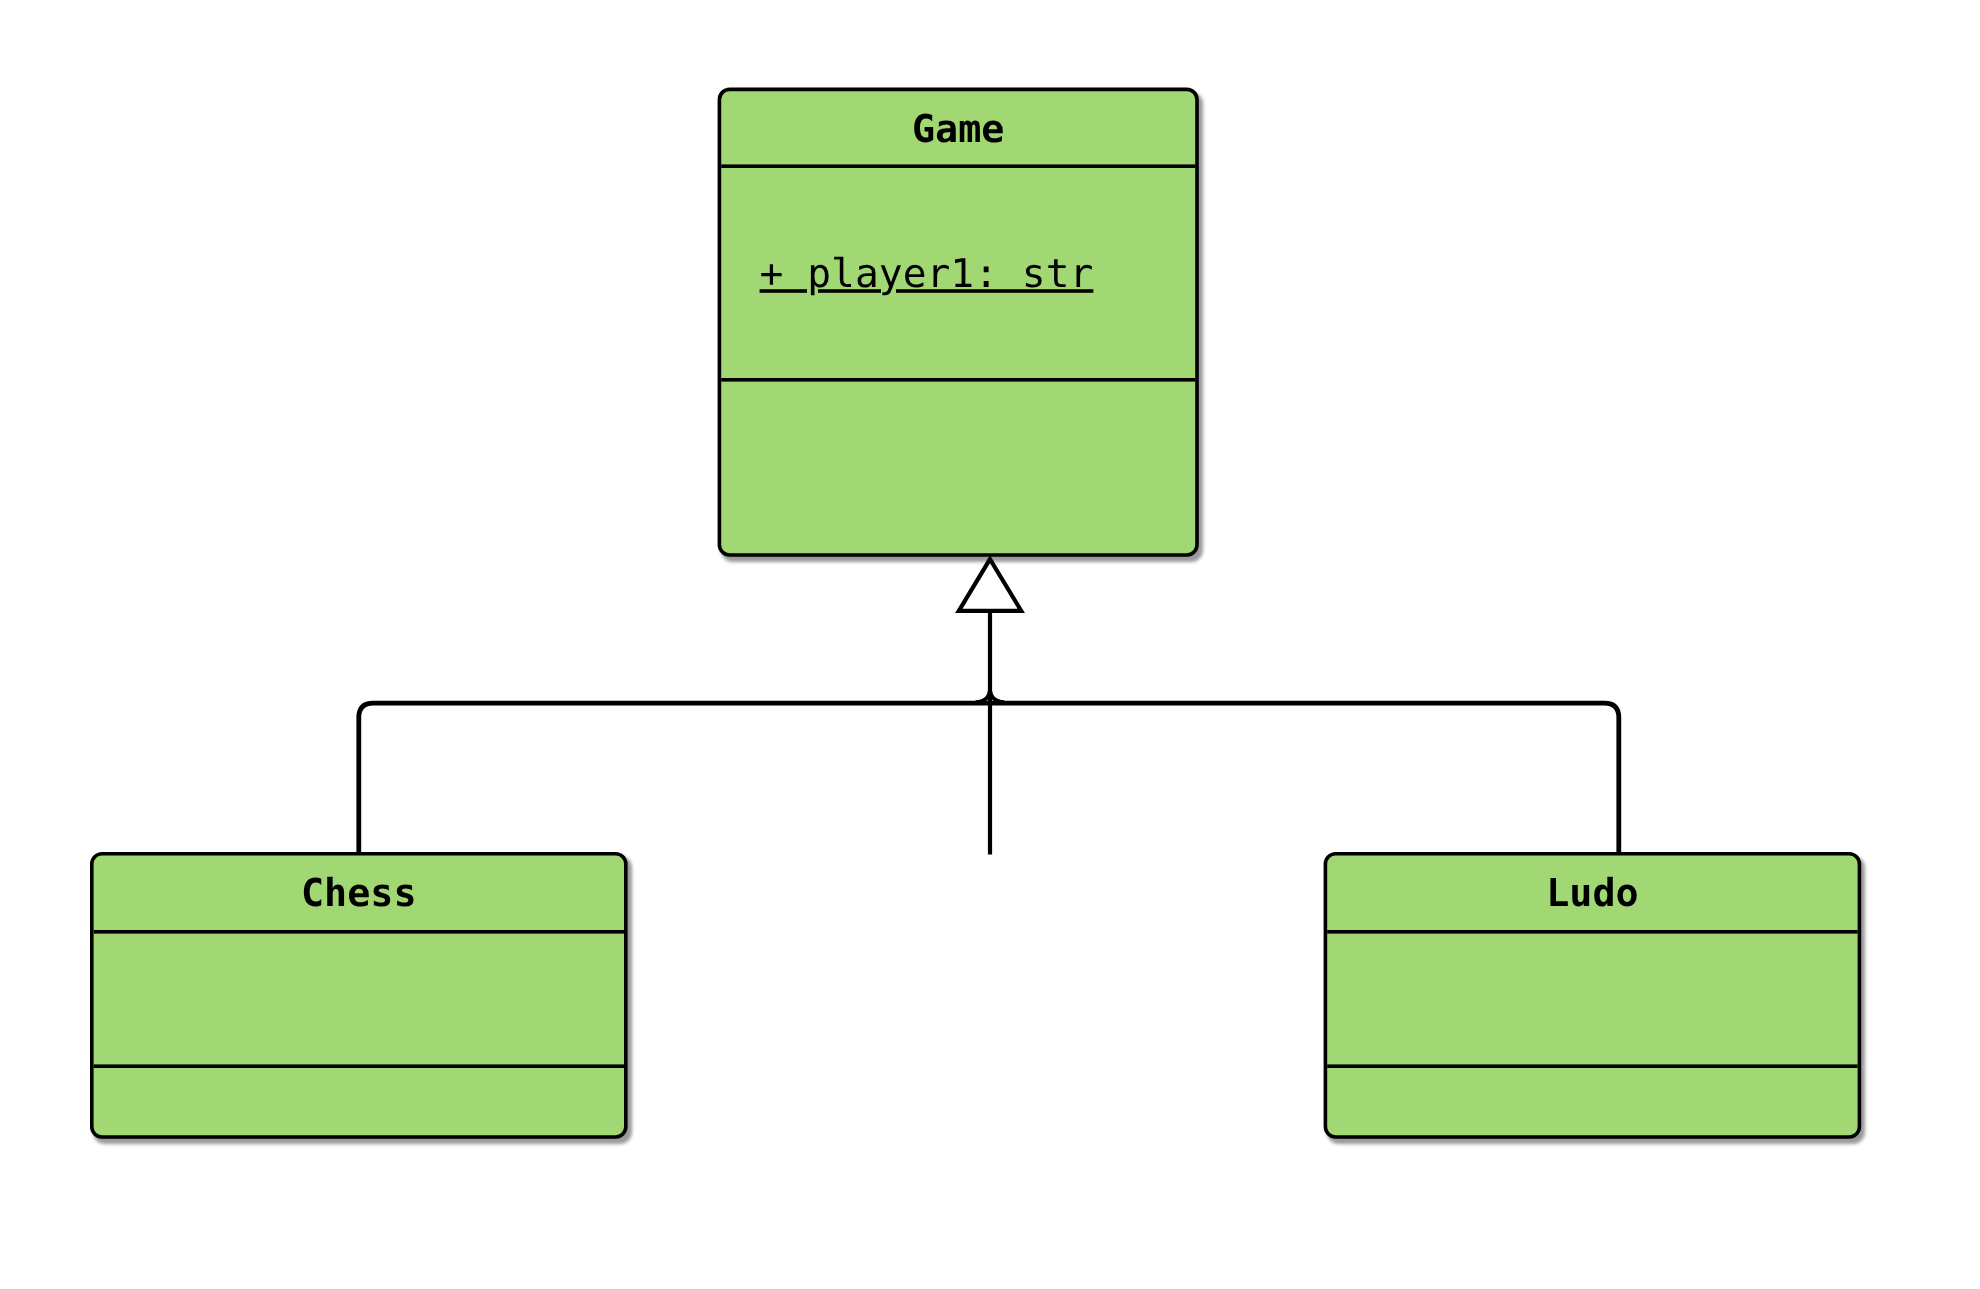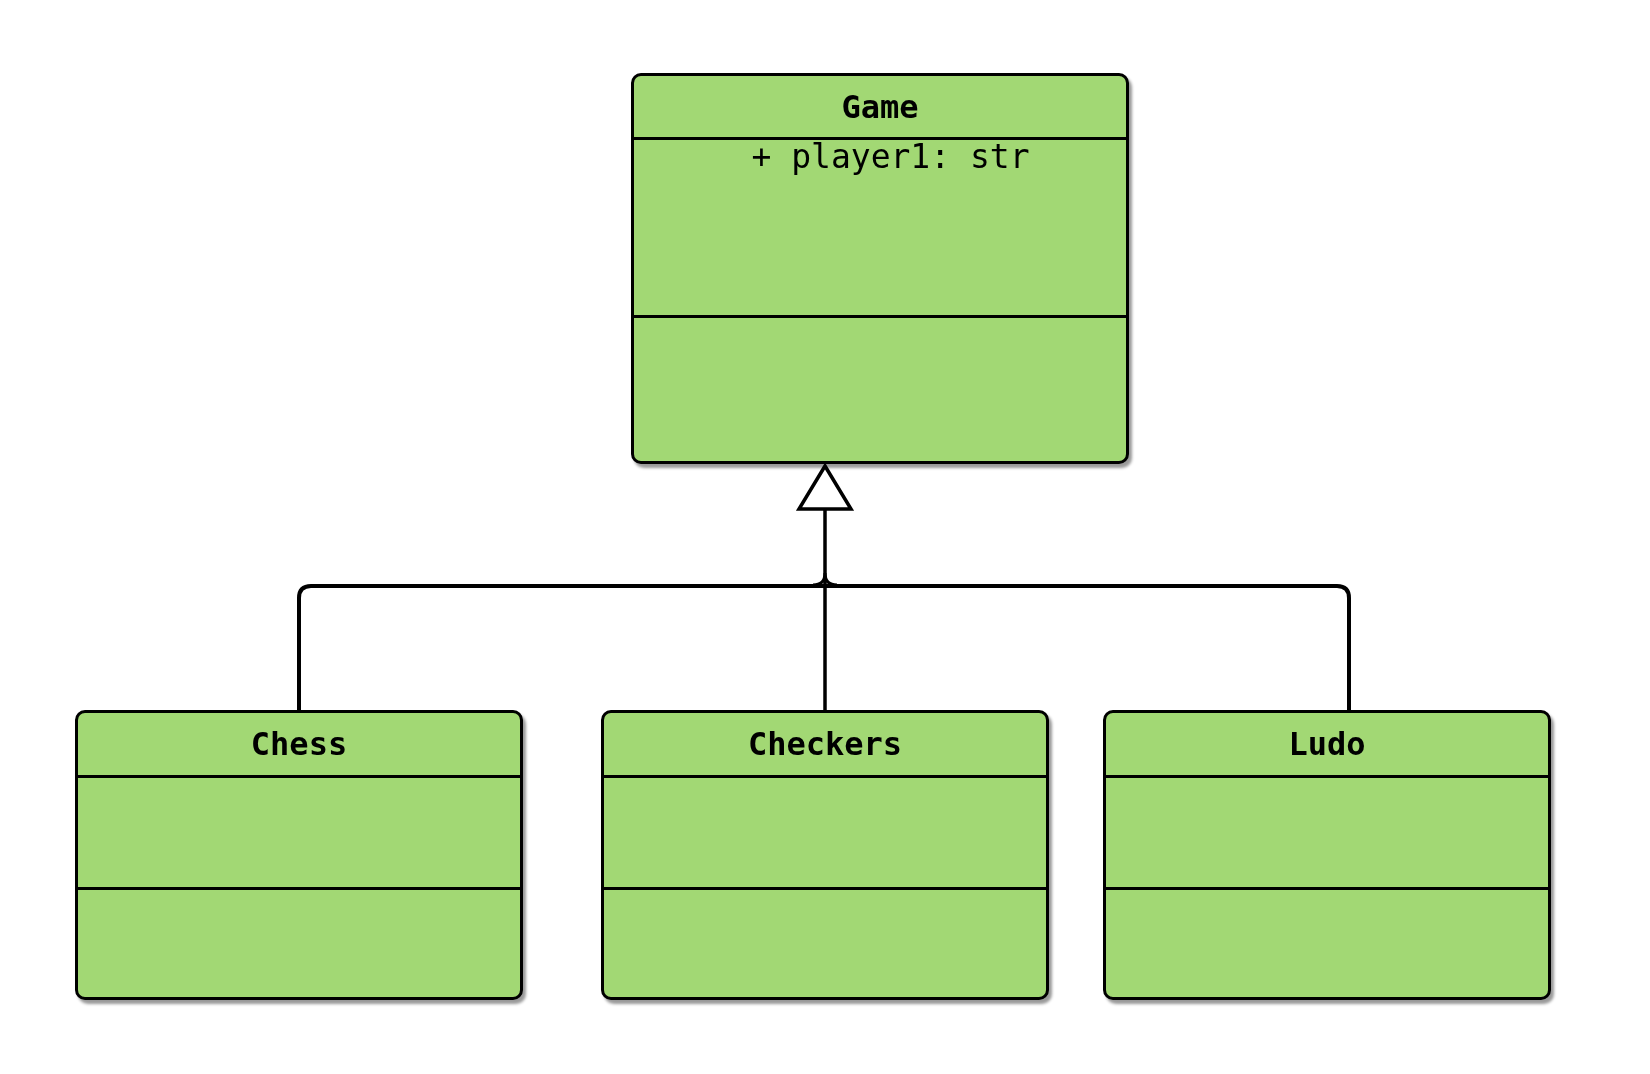--- a/index.html
+++ b/index.html
@@ -41,45 +41,46 @@
     align-items: center;
     justify-content: center;
     font-weight: bold;
     font-size: 32px;
     color: #000000;
     border-bottom: 3px solid #000000;
   }
   .uml-class .attrs-row {
     box-sizing: border-box;
     display: flex;
-    flex-direction: row;
+    flex-direction: column;
     justify-content: center;
     border-bottom: 3px solid #000000;
-    padding-left: 21px;
+    padding-left: 32px;
+    text-decoration: underline;
   }
   .uml-class .methods-row {
     box-sizing: border-box;
     display: flex;
     flex-direction: column;
     justify-content: center;
     padding-left: 21px;
     flex: 1;
   }
   .member-line {
     font-size: 33px;
     line-height: 34px;
     color: #000000;
     white-space: pre;
   }
   
-  .box-game     { left: 598px;  top: 73px;  width: 498px; height: 391px; margin-left: 33px; }
+  .box-game     { left: 598px;  top: 73px;  width: 401px; height: 391px; }
   .box-game .title-row   { height: 64px; }
   .box-game .attrs-row   { height: 178px; }
   
-  .box-child    { top: 710px; width: 448px; height: 290px; }
+  .box-child    { top: 710px; width: 448px; height: 239px; }
   .box-chess    { left: 75px; }
   .box-checkers { left: 601px; }
   .box-ludo     { left: 1103px; }
   .box-child .title-row  { height: 65px; }
   .box-child .attrs-row  { height: 112px; }
 </style>
 </head>
 <body>
 
 <div class="canvas">
@@ -101,25 +102,20 @@
       <div class="member-line">+ player1: str</div>
     </div>
   </div>
 
   <div class="uml-class box-child box-chess">
     <div class="title-row">Chess</div>
     <div class="attrs-row"></div>
     <div class="methods-row"></div>
   </div>
 
-  <div class="uml-class box-child box-checkers">
-    <div class="title-row">Checkers</div>
-    <div class="attrs-row"></div>
-    <div class="methods-row"></div>
-  </div>
 
   <div class="uml-class box-child box-ludo">
     <div class="title-row">Ludo</div>
     <div class="attrs-row"></div>
     <div class="methods-row"></div>
   </div>
 
 </div>
 
 </body></html>

